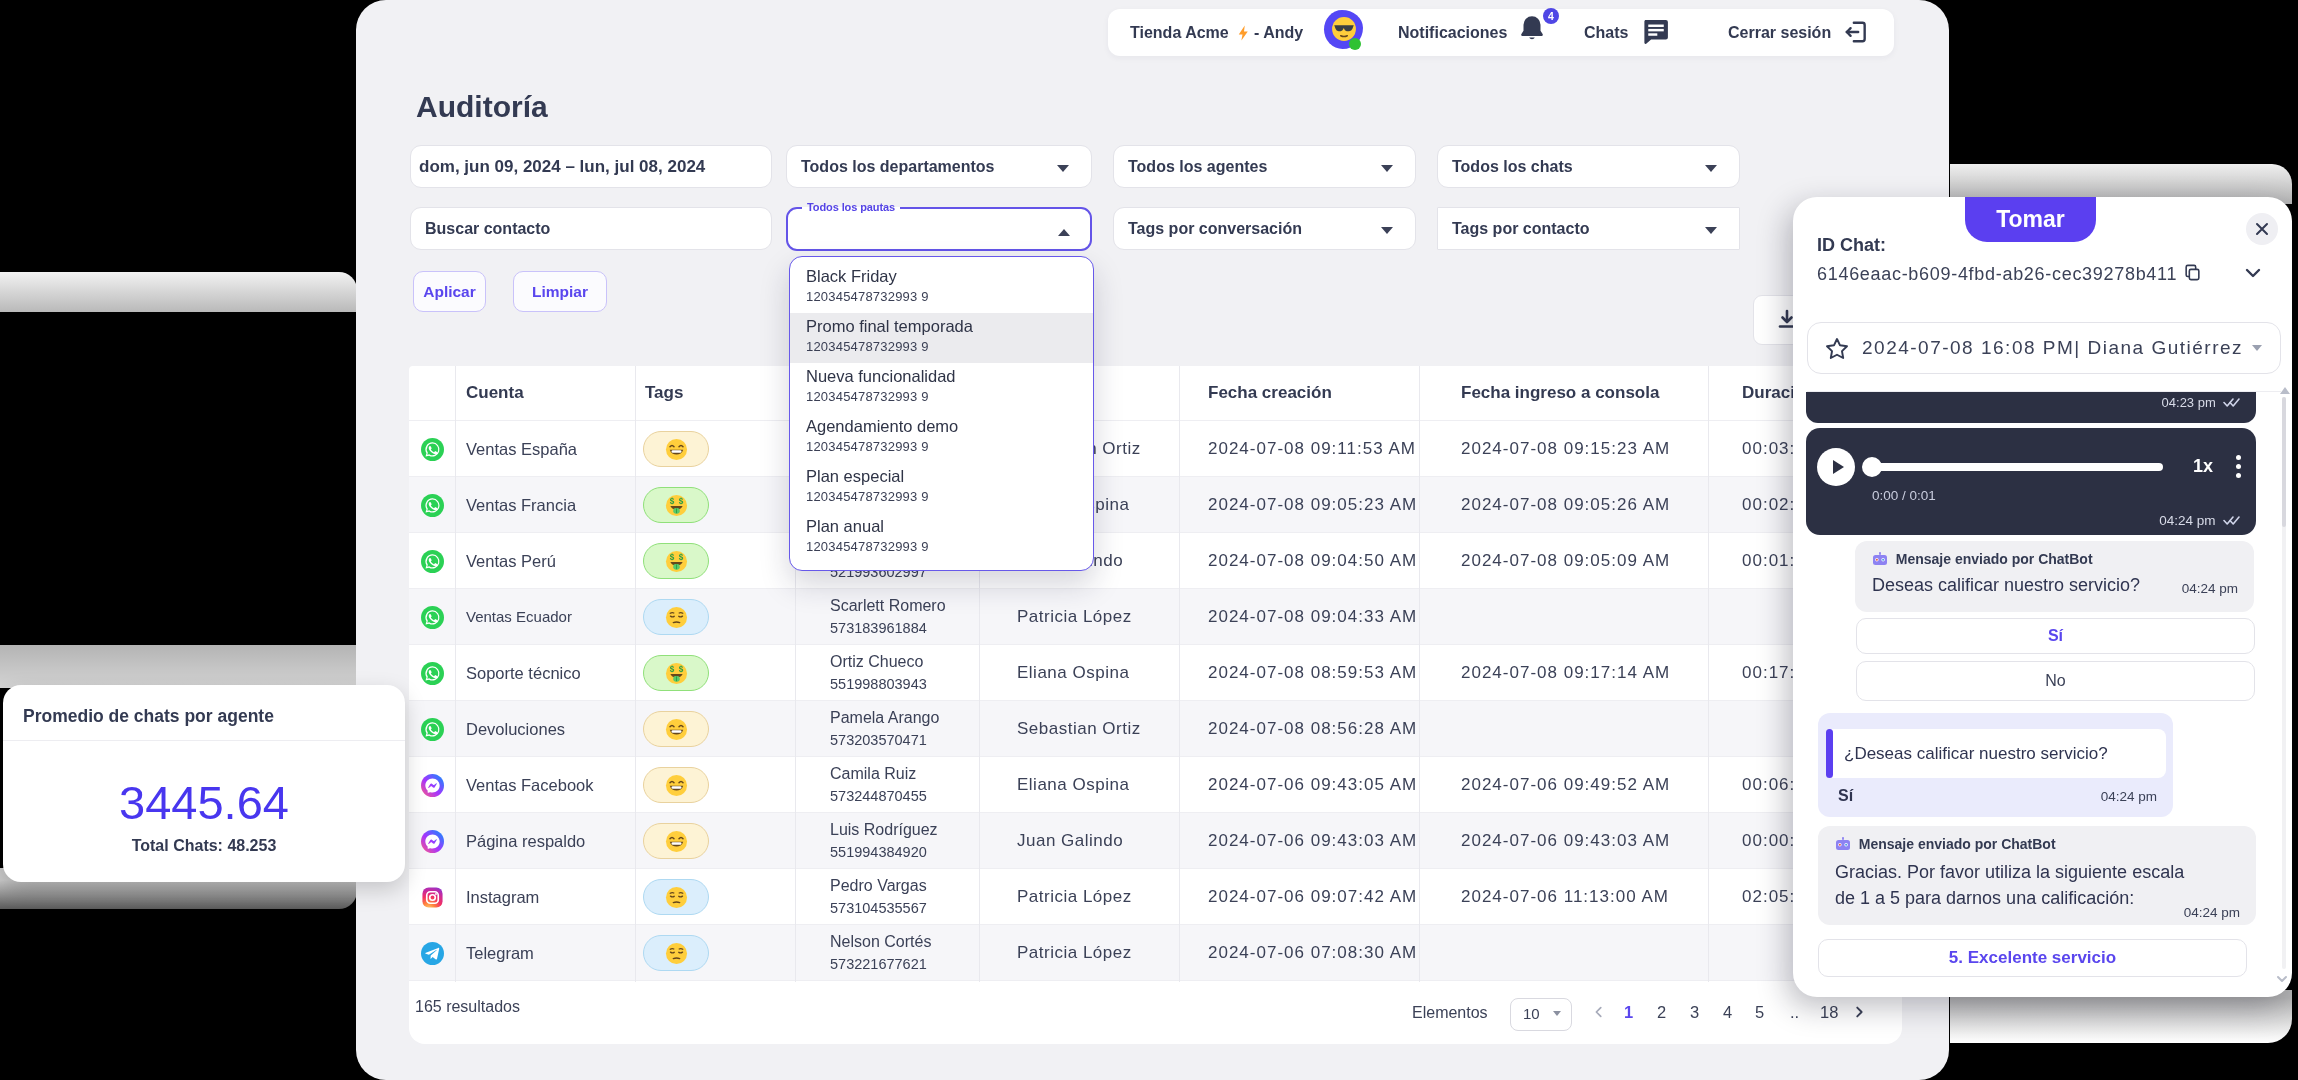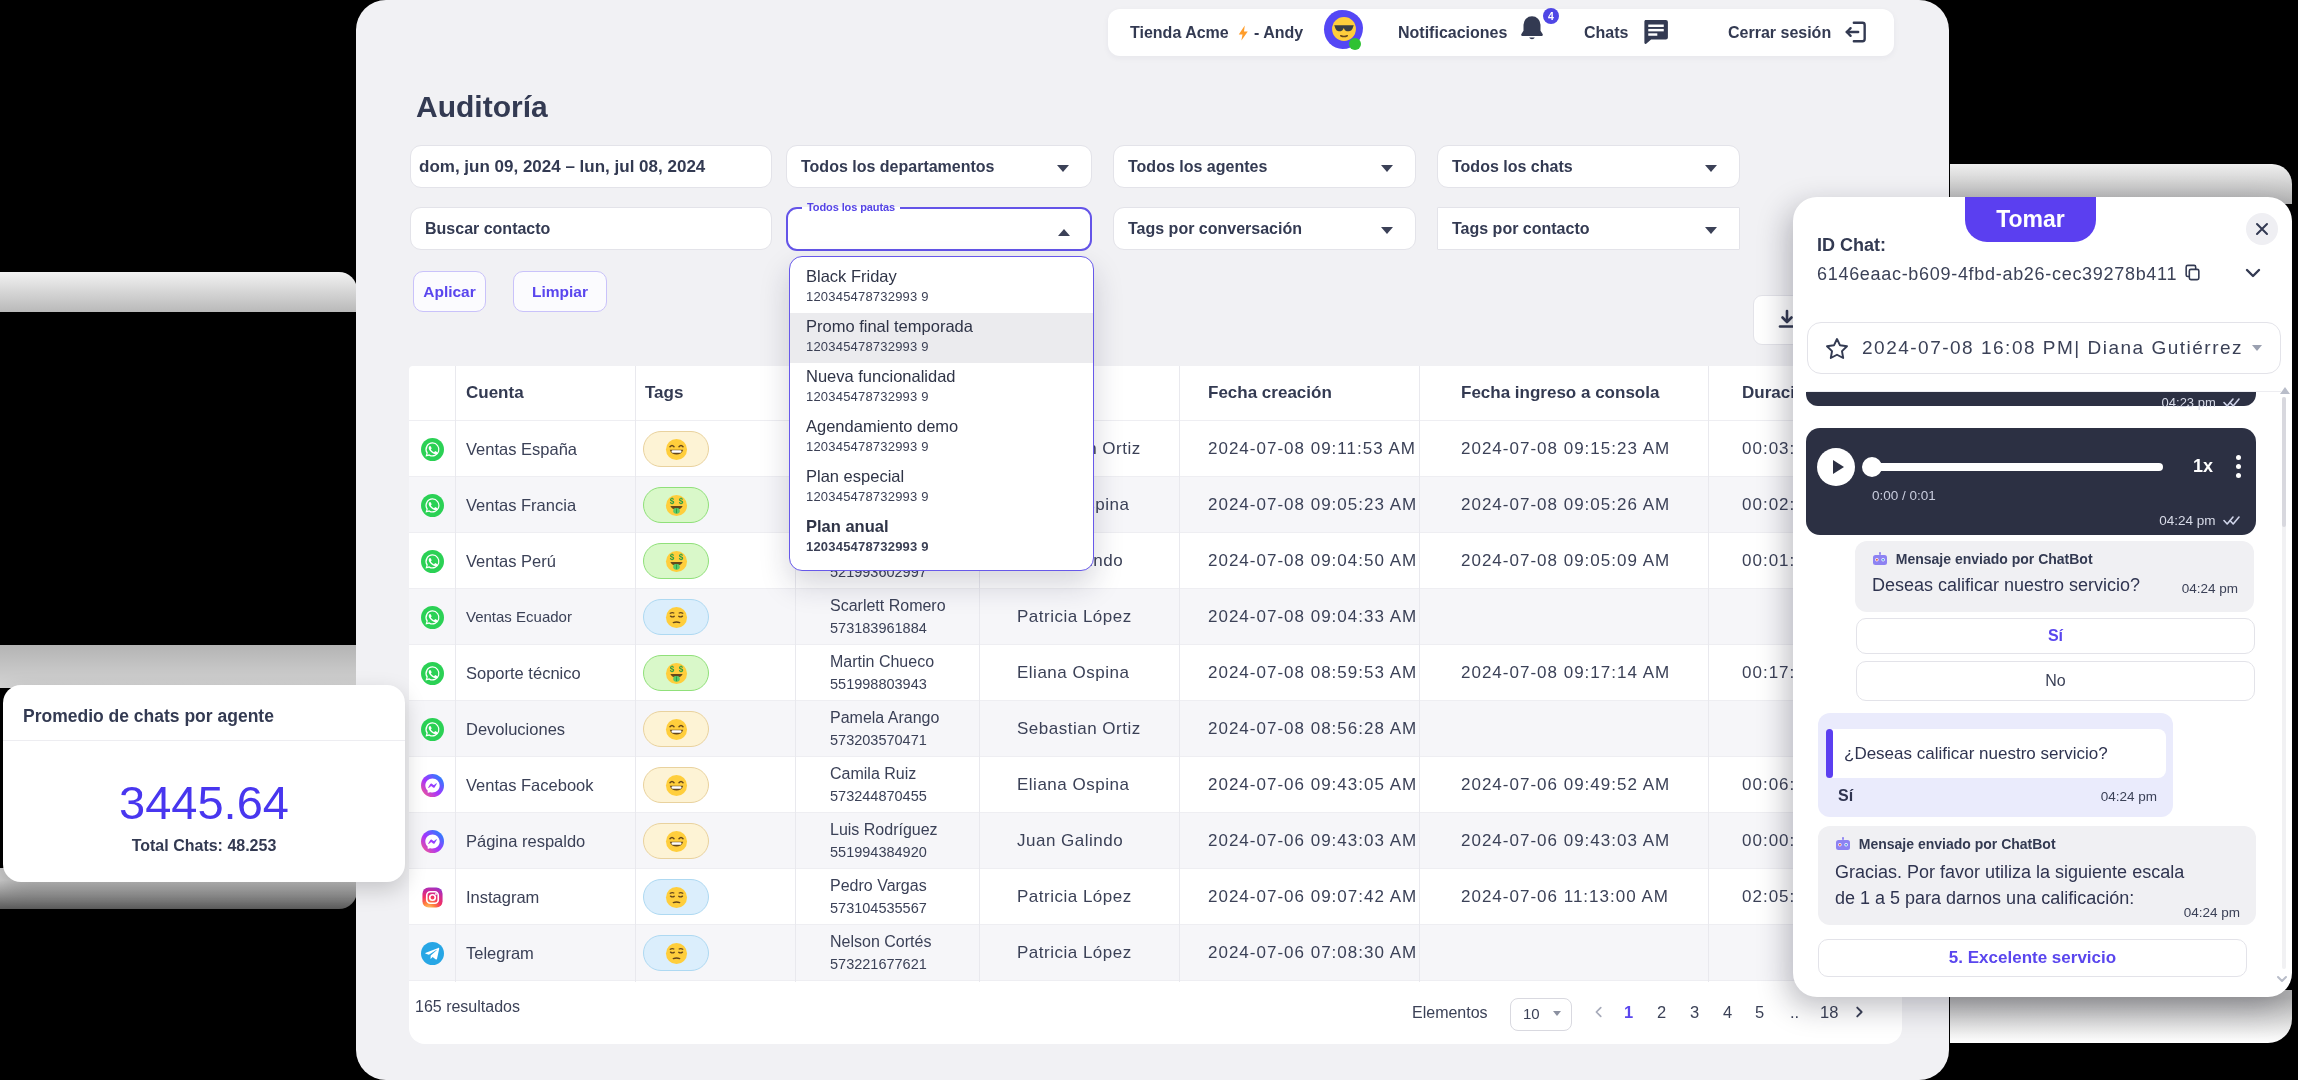--- a/index.html
+++ b/index.html
@@ -196,21 +196,21 @@
 <div class="abs" style="left:57px;top:0;height:56px;line-height:56px;font-size:16.5px;color:#3b4157">Soporte técnico</div>
 <div class="abs" style="left:234px;top:10px;width:66px;height:36px;background:#d9f8c9;border:1px solid #90e07a;border-radius:18px"></div>
 <svg style="position:absolute;left:256px;top:17px" width="23" height="23" viewBox="0 0 24 24">
 <circle cx="12" cy="12" r="11" fill="#ffce3c"></circle>
 <text x="7.3" y="10.6" font-family="Liberation Sans" font-size="8.5" font-weight="bold" fill="#2c9e45" text-anchor="middle">$</text>
 <text x="16.7" y="10.6" font-family="Liberation Sans" font-size="8.5" font-weight="bold" fill="#2c9e45" text-anchor="middle">$</text>
 <path d="M5.6 12.6 C7.4 17.6 16.6 17.6 18.4 12.6 Z" fill="#66471c"></path>
 <rect x="8.6" y="14.6" width="6.8" height="6" rx="2.6" fill="#58c96b"></rect>
 <line x1="12" y1="15" x2="12" y2="20" stroke="#2c9e45" stroke-width="1"></line>
           </svg>
-<div class="abs" style="left:421px;top:8px;font-size:16px;color:#3b4157">Martin Chueco</div>
+<div class="abs" style="left:421px;top:8px;font-size:16px;color:#3b4157">Ortiz Chueco</div>
 <div class="abs" style="left:421px;top:31px;font-size:14.5px;color:#3b4157">551998803943</div>
 <div class="abs" style="left:608px;top:0;height:56px;line-height:56px;font-size:17px;letter-spacing:.5px;color:#3b4157">Eliana Ospina</div>
 <div class="abs" style="left:799px;top:0;height:56px;line-height:56px;font-size:17px;letter-spacing:1px;color:#3b4157">2024-07-08 08:59:53 AM</div>
 <div class="abs" style="left:1052px;top:0;height:56px;line-height:56px;font-size:17px;letter-spacing:1px;color:#3b4157">2024-07-08 09:17:14 AM</div>
 <div class="abs" style="left:1333px;top:0;height:56px;line-height:56px;font-size:17px;letter-spacing:1px;color:#3b4157">00:17:21</div>
 </div>
 <div class="abs" style="left:0;top:334px;width:100%;height:56px;background:#f6f6f9;border-top:1px solid #eeeef2">
 <svg style="position:absolute;left:12px;top:17px" width="23" height="23" viewBox="0 0 24 24">
 <circle cx="12" cy="12" r="12" fill="#2bd155"></circle>
 <path fill="#fff" d="M12.04 4.5a7.4 7.4 0 0 0-6.3 11.3L4.7 19.4l3.7-.97a7.4 7.4 0 1 0 3.64-13.93zm0 1.35a6.05 6.05 0 1 1-3.08 11.26l-.22-.13-2.2.58.59-2.14-.14-.23a6.05 6.05 0 0 1 5.05-9.34zm-2.6 2.55c-.15 0-.39.06-.6.28-.2.22-.78.76-.78 1.86 0 1.1.8 2.16.91 2.3.11.15 1.55 2.36 3.75 3.31 1.83.79 2.2.63 2.6.6.4-.04 1.28-.52 1.46-1.03.18-.5.18-.94.13-1.03-.05-.09-.2-.14-.42-.25-.22-.11-1.28-.63-1.48-.7-.2-.07-.35-.11-.5.1-.14.22-.56.71-.69.86-.13.15-.25.17-.47.06-.22-.11-.92-.34-1.75-1.08-.65-.58-1.08-1.29-1.21-1.51-.13-.22-.01-.34.1-.45.1-.1.22-.25.33-.38.11-.13.15-.22.22-.36.07-.15.04-.28-.02-.39-.05-.11-.48-1.19-.67-1.62-.17-.42-.35-.44-.5-.45l-.41-.02z"></path>
@@ -384,21 +384,21 @@
         <div class="abs" style="left:16px;top:26px;font-size:13px;color:#3a3f54;letter-spacing:.2px">120345478732993 9</div>
       </div>
 <div class="abs" style="left:0;top:156px;width:100%;height:50px;">
         <div class="abs" style="left:16px;top:4px;font-size:16.5px;color:#2f3447">Agendamiento demo</div>
         <div class="abs" style="left:16px;top:26px;font-size:13px;color:#3a3f54;letter-spacing:.2px">120345478732993 9</div>
       </div>
 <div class="abs" style="left:0;top:206px;width:100%;height:50px;">
         <div class="abs" style="left:16px;top:4px;font-size:16.5px;color:#2f3447">Plan especial</div>
         <div class="abs" style="left:16px;top:26px;font-size:13px;color:#3a3f54;letter-spacing:.2px">120345478732993 9</div>
       </div>
-<div class="abs" style="left:0;top:256px;width:100%;height:50px;font-weight:bold;">
+<div class="abs" style="left:0;top:256px;width:100%;height:50px;">
         <div class="abs" style="left:16px;top:4px;font-size:16.5px;color:#2f3447">Plan anual</div>
         <div class="abs" style="left:16px;top:26px;font-size:13px;color:#3a3f54;letter-spacing:.2px">120345478732993 9</div>
       </div>
 </div>
 <div class="abs" style="left:1793px;top:197px;width:499px;height:800px;background:#fff;border-radius:24px;box-shadow:-6px 10px 30px rgba(20,20,40,.28);z-index:30">
 <div class="abs b" style="left:172px;top:0;width:131px;height:45px;background:#5b3ff0;border-radius:0 0 22px 22px;color:#fff;font-size:23px;text-align:center;line-height:44px">Tomar</div>
 <div class="abs" style="left:453px;top:16px;width:32px;height:32px;background:#efeff3;border-radius:50%">
         <svg class="abs" style="left:8px;top:8px" width="16" height="16" viewBox="0 0 16 16" stroke="#333a52" stroke-width="2" stroke-linecap="round">
           <path d="M3 3l10 10M13 3L3 13"></path>
         </svg>
@@ -419,21 +419,21 @@
 <div class="abs" style="left:54px;top:0;height:50px;line-height:50px;font-size:19px;color:#3b4157;letter-spacing:1.5px">2024-07-08 16:08 PM| Diana Gutiérrez</div>
 <div class="abs" style="right:18px;top:22px;width:0;height:0;border-left:5px solid transparent;border-right:5px solid transparent;border-top:6px solid #9aa0b0"></div>
       </div>
 <div class="abs" style="left:14px;top:194px;width:474px;height:1px;background:#ededf1"></div>
 <div class="abs" style="left:489px;top:200px;width:4px;height:572px;background:#f1f1f3;border-radius:2px"></div>
 <div class="abs" style="left:489px;top:200px;width:4px;height:130px;background:#d8d8de;border-radius:2px"></div>
 <div class="abs" style="left:487px;top:190px;width:0;height:0;border-left:5px solid transparent;border-right:5px solid transparent;border-bottom:7px solid #b9bdc9"></div>
 <svg class="abs" style="left:482px;top:776px" width="14" height="12" viewBox="0 0 14 12" fill="none" stroke="#b9bdc9" stroke-width="2" stroke-linecap="round" stroke-linejoin="round">
         <path d="M3 4l4 4 4-4"></path>
       </svg>
-<div class="abs" style="left:13px;top:195px;width:450px;height:14px;background:#2c3043;border-radius:0 0 12px 12px">
+<div class="abs" style="left:13px;top:195px;width:450px;height:31px;background:#2c3043;border-radius:0 0 12px 12px">
         <div class="abs" style="right:16px;top:3px;font-size:13px;color:#d8dbe8">04:23 pm &nbsp;<svg width="17" height="11" viewBox="0 0 17 11" fill="none" stroke="#cfd3e8" stroke-width="1.6" stroke-linecap="round" stroke-linejoin="round" style="vertical-align:-1px">
             <path d="M1 5.5L4.2 9 10 2"></path>
             <path d="M7 5.5L10.2 9 16 2"></path>
           </svg></div>
       </div>
 <div class="abs" style="left:13px;top:231px;width:450px;height:107px;background:#2c3043;border-radius:14px">
 <div class="abs" style="left:11px;top:20px;width:38px;height:38px;background:#fff;border-radius:50%"></div>
 <div class="abs" style="left:27px;top:32px;width:0;height:0;border-top:7px solid transparent;border-bottom:7px solid transparent;border-left:11px solid #2c3043"></div>
 <div class="abs" style="left:65px;top:35px;width:292px;height:8px;background:#fff;border-radius:4px"></div>
 <div class="abs" style="left:56px;top:29px;width:20px;height:20px;background:#fff;border-radius:50%"></div>

